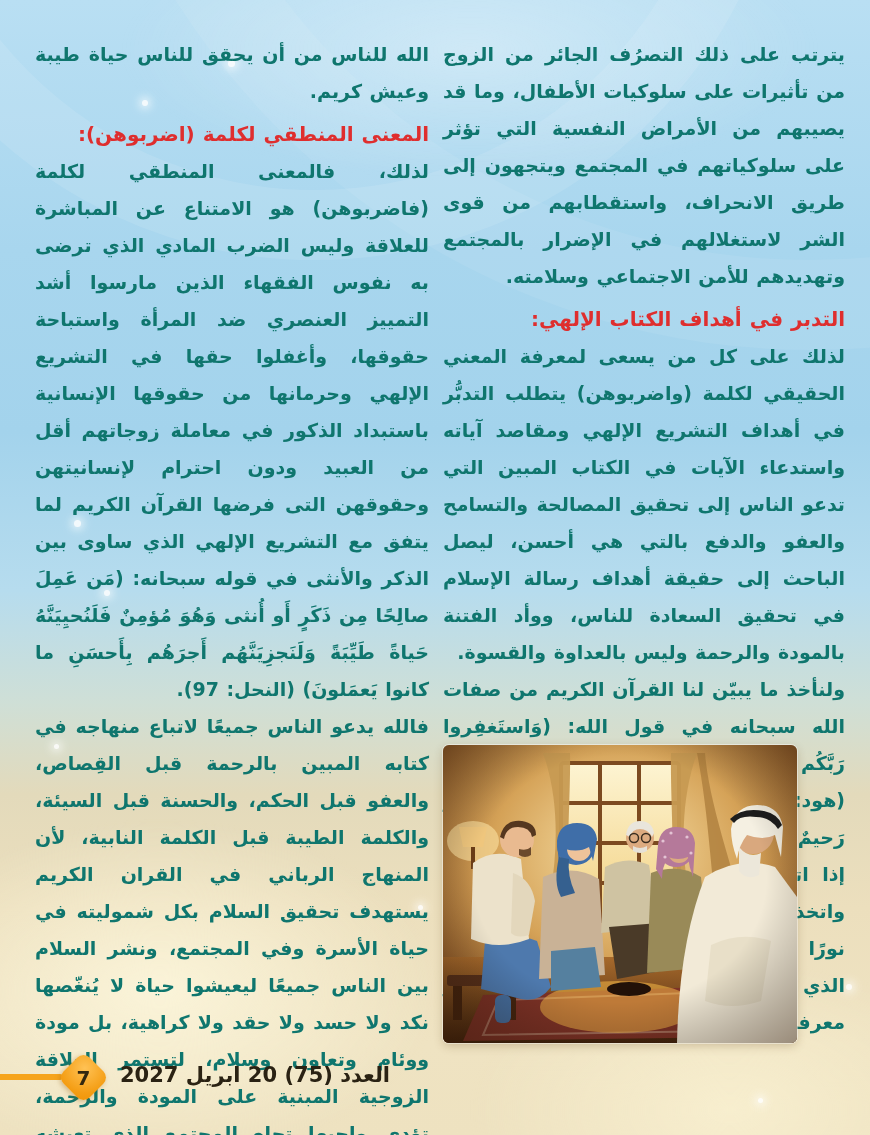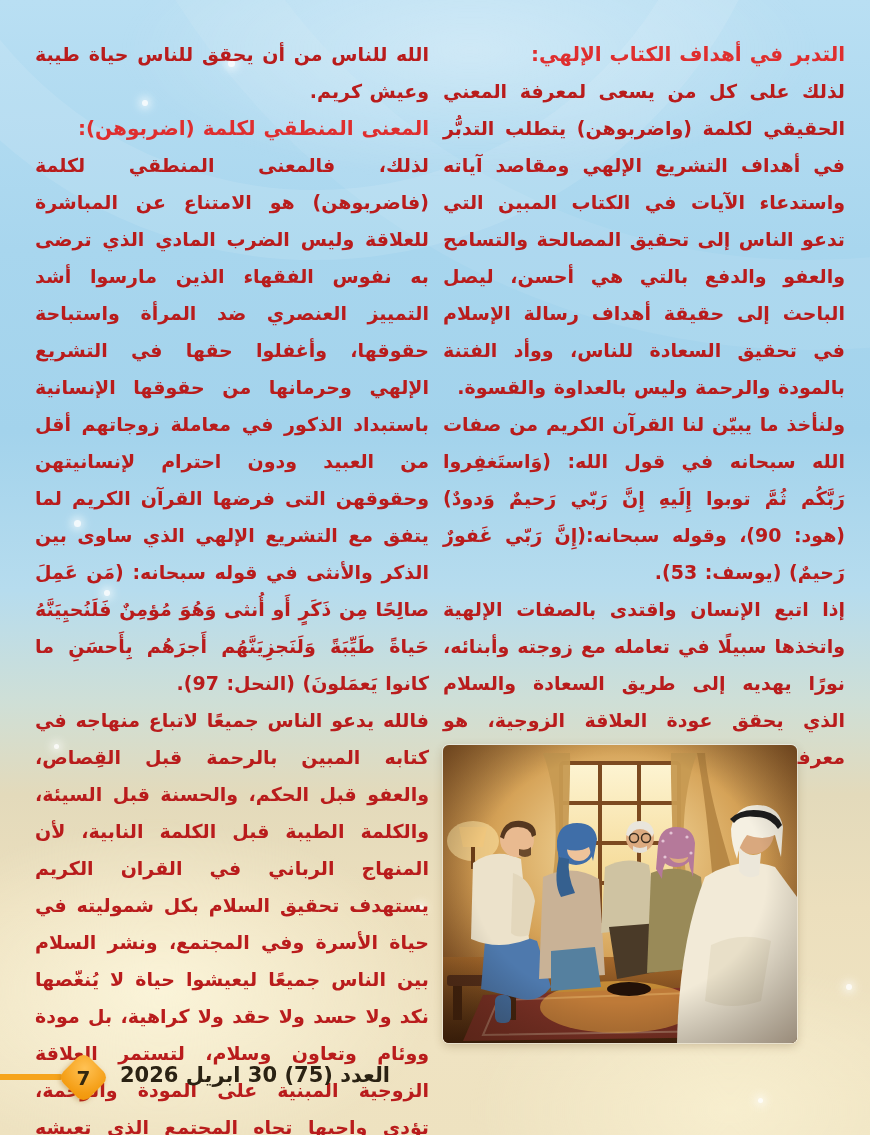--- a/index.html
+++ b/index.html
@@ -24,23 +24,23 @@
 
   .columns {
     position:absolute; top:36px; right:25px; left:35px;
     display:flex; flex-direction:row; gap:14px; direction:rtl;
   }
   .col { direction:rtl; }
   .col-right { width:402px; flex:0 0 402px; }
   .col-left  { flex:1 1 auto; }
   .p, .h {
     font-size:19px; font-weight:700; line-height:37px;
-    color:#b91c1c; text-align:justify; word-spacing:1px;
+    color:#0f766e; text-align:justify; word-spacing:1px;
   }
-  .h { color:#df2e2e; font-size:20px; }
+  .h { color:#df2e2e; font-size:20px;margin-top:6px; }
   .p.cont { text-align-last:justify; }
 
   .photo {
     position:absolute; left:443px; top:745px; width:354px; height:298px;
     border-radius:6px; overflow:hidden;
     box-shadow:0 0 0 1px rgba(255,255,255,.45), 0 3px 10px rgba(90,60,20,.25);
   }
   .photo svg { display:block; width:100%; height:100%; }
 
   .footer-rule {
@@ -74,20 +74,21 @@
 <div class="spark" style="left:142px;top:100px;width:6px;height:6px"></div>
 <div class="spark" style="left:74px;top:520px;width:7px;height:7px"></div>
 <div class="spark" style="left:104px;top:590px;width:6px;height:6px"></div>
 <div class="spark" style="left:54px;top:744px;width:5px;height:5px"></div>
 <div class="spark" style="left:846px;top:984px;width:6px;height:6px"></div>
 <div class="spark" style="left:758px;top:1098px;width:5px;height:5px"></div>
 <div class="spark" style="left:418px;top:905px;width:5px;height:5px"></div>
 
 <main class="columns">
   <section class="col col-right">
+    <p class="p">يترتب على ذلك التصرُف الجائر من الزوج من تأثيرات على سلوكيات الأطفال، وما قد يصيبهم من الأمراض النفسية التي تؤثر على سلوكياتهم في المجتمع ويتجهون إلى طريق الانحراف، واستقطابهم من قوى الشر لاستغلالهم في الإضرار بالمجتمع وتهديدهم للأمن الاجتماعي وسلامته.</p>
     <h2 class="h">التدبر في أهداف الكتاب الإلهي:</h2>
     <p class="p">لذلك على كل من يسعى لمعرفة المعني الحقيقي لكلمة (واضربوهن) يتطلب التدبُّر في أهداف التشريع الإلهي ومقاصد آياته واستدعاء الآيات في الكتاب المبين التي تدعو الناس إلى تحقيق المصالحة والتسامح والعفو والدفع بالتي هي أحسن، ليصل الباحث إلى حقيقة أهداف رسالة الإسلام في تحقيق السعادة للناس، ووأد الفتنة بالمودة والرحمة وليس بالعداوة والقسوة.</p>
     <p class="p">ولنأخذ ما يبيّن لنا القرآن الكريم من صفات الله سبحانه في قول الله: (وَاستَغفِروا رَبَّكُم ثُمَّ توبوا إِلَيهِ إِنَّ رَبّي رَحيمٌ وَدودٌ) (هود: 90)، وقوله سبحانه:(إِنَّ رَبّي غَفورٌ رَحيمٌ) (يوسف: 53).</p>
     <p class="p cont">إذا اتبع الإنسان واقتدى بالصفات الإلهية واتخذها سبيلًا في تعامله مع زوجته وأبنائه، نورًا يهديه إلى طريق السعادة والسلام الذي يحقق عودة العلاقة الزوجية، هو معرفة مقاصد الآيات وما يقتضيه مراد</p>
   </section>
   <section class="col col-left">
     <p class="p">الله للناس من أن يحقق للناس حياة طيبة وعيش كريم.</p>
     <h2 class="h">المعنى المنطقي لكلمة (اضربوهن):</h2>
     <p class="p">لذلك، فالمعنى المنطقي لكلمة (فاضربوهن) هو الامتناع عن المباشرة للعلاقة وليس الضرب المادي الذي ترضى به نفوس الفقهاء الذين مارسوا أشد التمييز العنصري ضد المرأة واستباحة حقوقها، وأغفلوا حقها في التشريع الإلهي وحرمانها من حقوقها الإنسانية باستبداد الذكور في معاملة زوجاتهم أقل من العبيد ودون احترام لإنسانيتهن وحقوقهن التى فرضها القرآن الكريم لما يتفق مع التشريع الإلهي الذي ساوى بين الذكر والأنثى في قوله سبحانه: (مَن عَمِلَ صالِحًا مِن ذَكَرٍ أَو أُنثى وَهُوَ مُؤمِنٌ فَلَنُحيِيَنَّهُ حَياةً طَيِّبَةً وَلَنَجزِيَنَّهُم أَجرَهُم بِأَحسَنِ ما كانوا يَعمَلونَ) (النحل: 97).</p>
     <p class="p">فالله يدعو الناس جميعًا لاتباع منهاجه في كتابه المبين بالرحمة قبل القِصاص، والعفو قبل الحكم، والحسنة قبل السيئة، والكلمة الطيبة قبل الكلمة النابية، لأن المنهاج الرباني في القران الكريم يستهدف تحقيق السلام بكل شموليته في حياة الأسرة وفي المجتمع، ونشر السلام بين الناس جميعًا ليعيشوا حياة لا يُنغّصها نكد ولا حسد ولا حقد ولا كراهية، بل مودة ووئام وتعاون وسلام، لتستمر العلاقة الزوجية المبنية على المودة والرحمة، تؤدي واجبها تجاه المجتمع الذي تعيشه والوطن الذي يحتضن أسرتها، تقدم له مواطنين صالحين يساهمون في تقدمه وتطوره للارتقاء بالحياة الكريمة لكل أفراده.</p>
@@ -184,13 +185,13 @@
     <path d="M287,74 q12,-12 34,-8 q14,3 18,14 l-4,4 q-8,-12 -22,-12 q-16,-2 -22,6 z" fill="#1d1d1d"></path>
     <path d="M296,102 q10,12 22,6 l-2,22 q-12,6 -20,-4 z" fill="#ece7da"></path>
     <rect width="354" height="298" fill="url(#vig)"></rect>
   </svg>
 </figure>
 
 <div class="footer-rule"></div>
 <div class="badge">
   <span>7</span>
 </div>
-<div class="issue">العدد (75) 30 ابريل 2026</div>
+<div class="issue">العدد (75) 20 ابريل 2027</div>
 
 </body></html>

